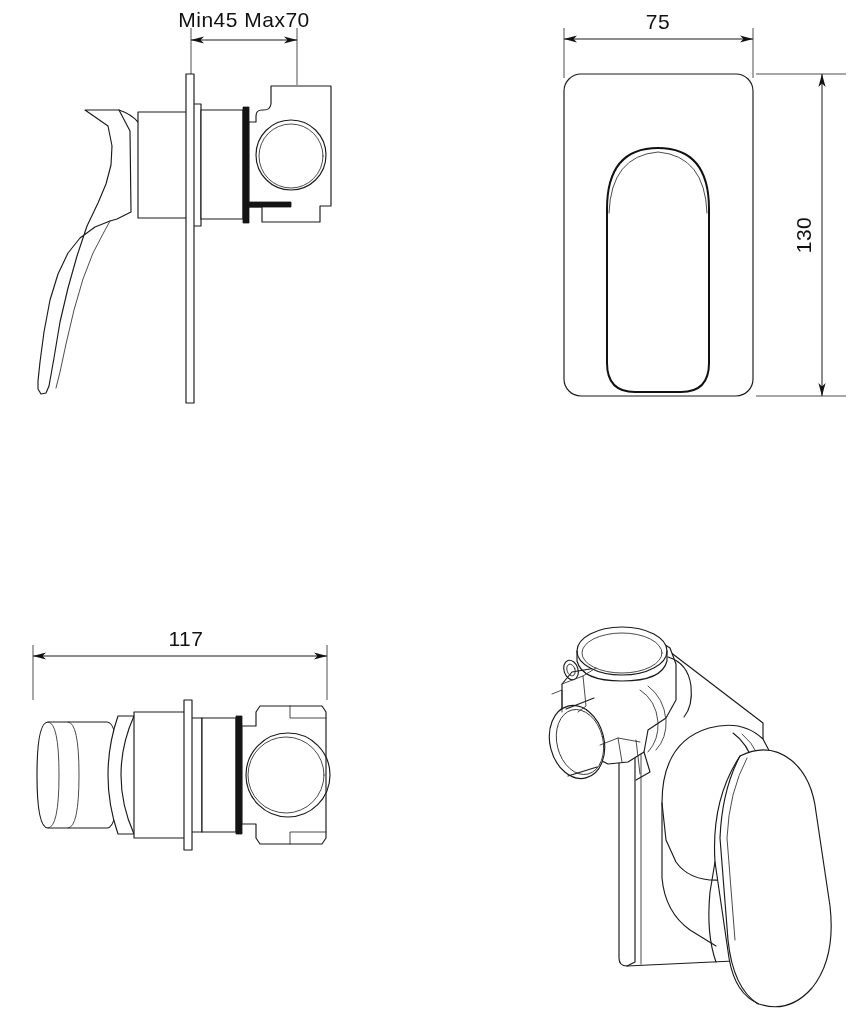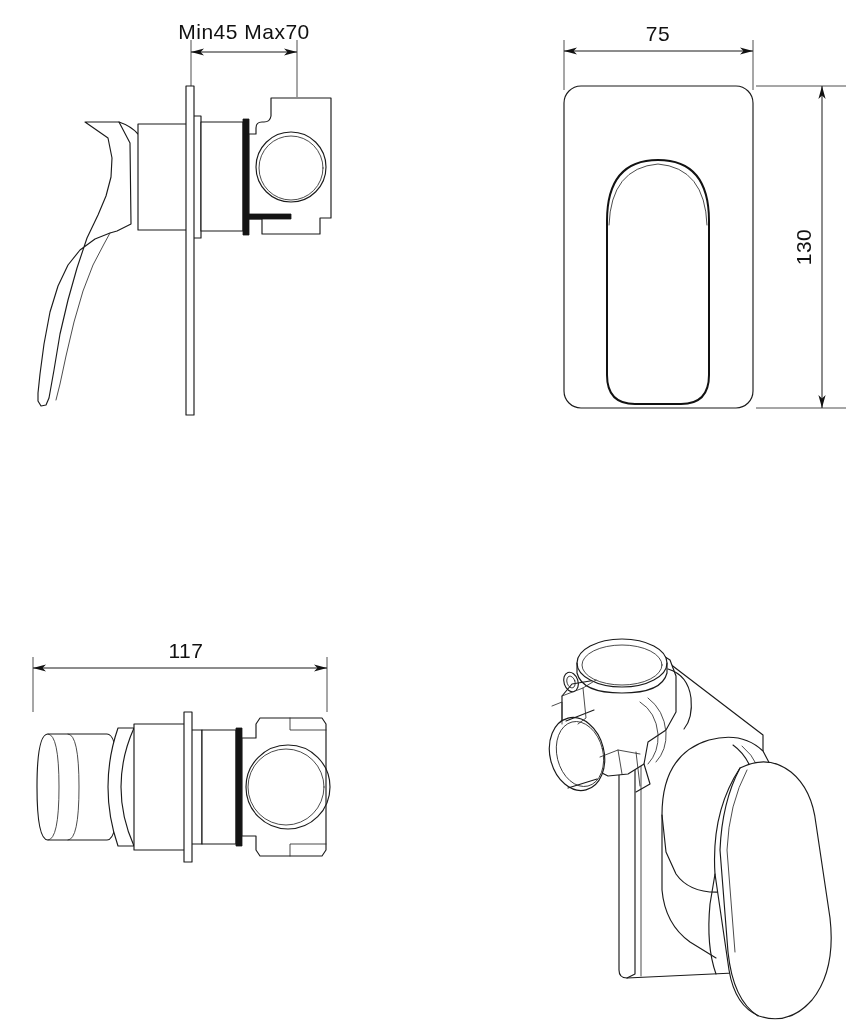--- a/index.html
+++ b/index.html
@@ -10,21 +10,21 @@
   body {
     width: 864px;
     height: 1024px;
     font-family: "Liberation Sans", sans-serif;
     overflow: hidden;
     position: relative;
   }
   #drawing-root {
     position: absolute;
     left: 0;
-    top: 12px;
+    top: 0;
     width: 864px;
     height: 888px;
   }
   svg.sheet {
     display: block;
     width: 864px;
     height: 1024px;
     background: #ffffff;
   }
   .ln {

